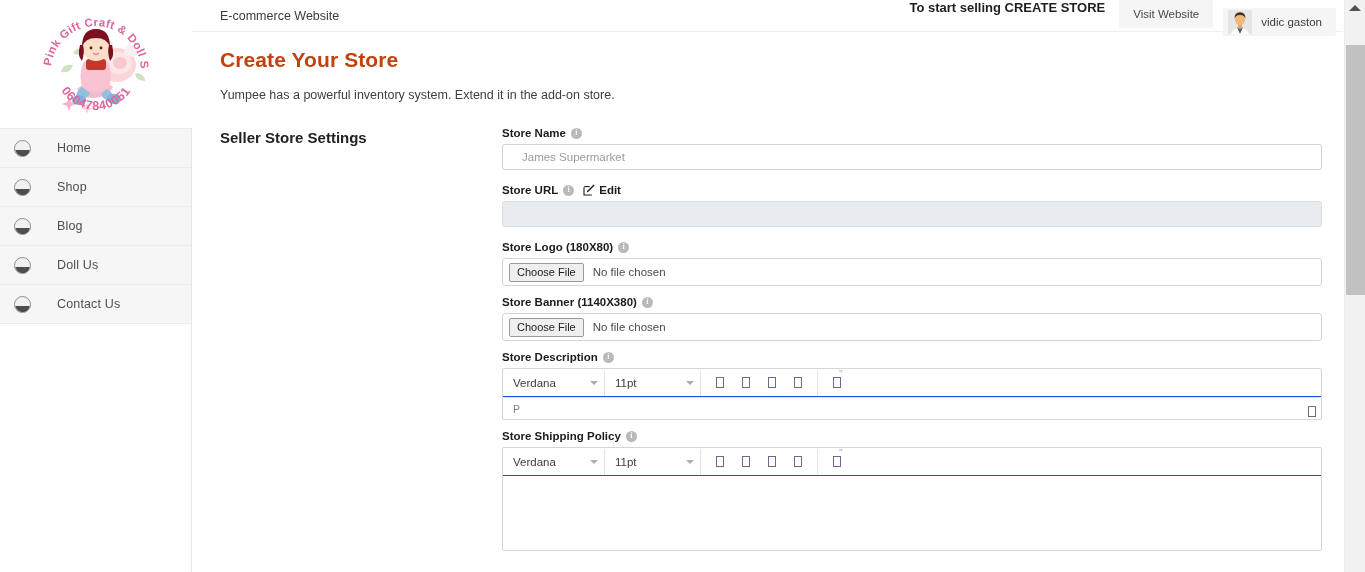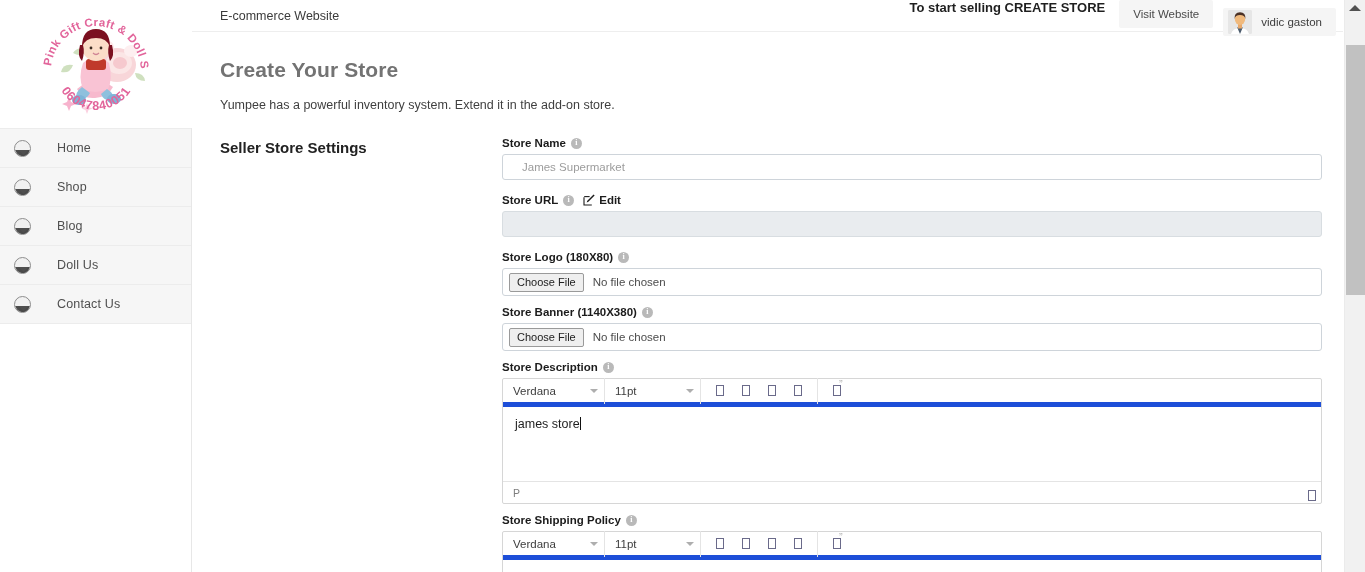--- a/index.html
+++ b/index.html
@@ -134,24 +134,24 @@
   .user-name { font-size: 11.5px; color: #3d3d3d; white-space: nowrap; }
 
   
   .main {
     position: absolute; left: 192px; top: 32px;
     width: 1152px; height: 540px;
     background: #ffffff;
     overflow: hidden;
   }
   .page-title {
-    margin: 26px 0 0 28px;
+    margin: 16px 0 0 28px;
     font-size: 21px;
     font-weight: bold;
-    color: #737373;
+    color: #c2410c;
     letter-spacing: .1px;
   }
   .page-sub {
     margin: 16px 0 0 28px;
     font-size: 12.5px;
     color: #3f3f3f;
   }
   .section-row {
     display: flex;
     margin-top: 25px;
@@ -257,21 +257,21 @@
   .editor {
     width: 820px;
     border: 1px solid #d6d6d6;
     border-radius: 2px;
     background: #fff;
   }
   .editor-toolbar {
     height: 28px;
     display: flex;
     align-items: center;
-    border-bottom: 5px solid #1d4ed8;
+    border-bottom: 1px solid #1d4ed8;
     position: relative;
   }
   .tb-select {
     height: 26px;
     display: flex; align-items: center;
     padding: 0 6px 0 10px;
     border-right: 1px solid #e4e4e4;
     cursor: pointer;
     position: relative;
   }
@@ -569,23 +569,20 @@
                     <span class="tofu"></span>
                   </span>
               </div>
               <div class="tb-group last">
                 <span class="tb-btn">
                     <span class="tofu"></span>
                   </span>
               </div>
               <span class="quote-mark">”</span>
             </div>
-            <div class="editor-body">
-              <span>james store</span><span class="caret-bar"></span>
-            </div>
             <div class="editor-status">
               <span class="status-path">P</span>
               <span class="resize-handle"><span class="tofu"></span></span>
             </div>
           </div>
         </div>
 
         <div class="gap-xs"></div>
 
         <div class="field">

